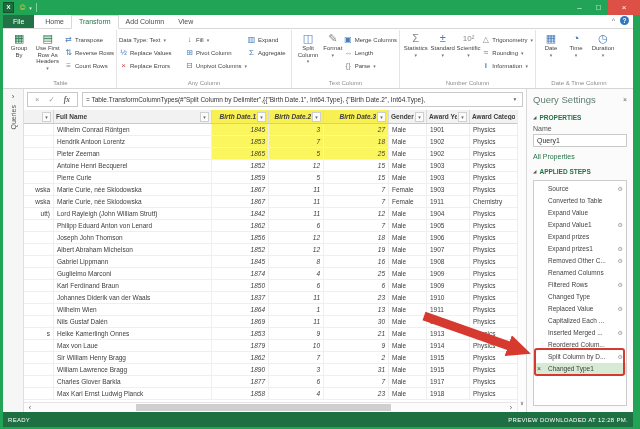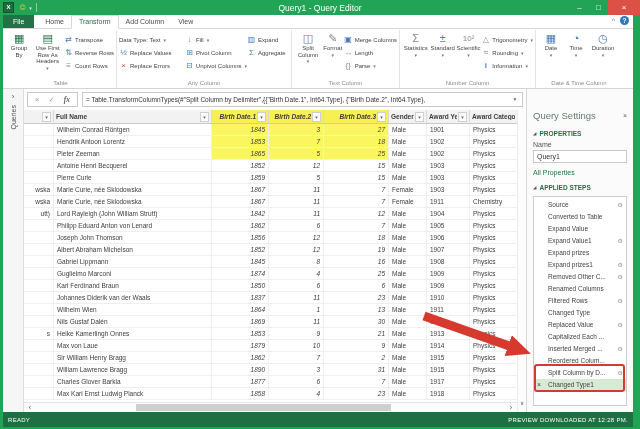--- a/index.html
+++ b/index.html
@@ -89,21 +89,21 @@
   .hscroll{height:9px;display:flex;align-items:center;background:#fcfcfc;border-top:1px solid #e6e6e6;
            position:relative;font-size:7px;color:#555;}
   .harrow{width:12px;text-align:center;line-height:9px;}
   .htrack{flex:1;height:9px;position:relative;background:#fcfcfc;}
   .hthumb{position:absolute;left:100px;width:255px;top:1px;height:7px;background:#cfcfcf;}
   .vscroll{width:8px;border-left:1px solid #ececec;background:#fdfdfd;position:relative;}
   .vdown{position:absolute;bottom:6px;left:0;right:0;text-align:center;font-size:5.5px;color:#555;}
   
   .panel{width:107px;background:#fbfbfb;border-left:1px solid #d9d9d9;display:flex;flex-direction:column;
          padding:5px 6px 6px;box-sizing:border-box;font-size:7px;}
-  .ptitle{font-size:9.5px;color:#5f7d6e;display:flex;align-items:center;margin-bottom:7px;margin-top:16px;}
+  .ptitle{font-size:9.5px;color:#5f7d6e;display:flex;align-items:center;margin-bottom:7px;}
   .ptxt{flex:1;}
   .pclose{color:#666;font-size:7px;}
   .sechead{color:#217346;font-weight:bold;font-size:6.5px;margin:2px 0 4px;display:flex;gap:3px;align-items:center;}
   .sectri{color:#555;font-size:4.5px;}
   .plabel{color:#555;margin:0 0 2px;}
   .pinput{border:1px solid #c9c9c9;background:#fff;height:11px;line-height:11px;padding:0 3px;
           color:#333;margin-bottom:6px;}
   .plink{color:#217346;margin-bottom:6px;}
   .stepsbox{border:1px solid #ccc;background:#fff;flex:1;margin-top:1px;position:relative;
             padding-top:2px;overflow:hidden;}
@@ -126,21 +126,20 @@
 </head>
 <body>
 
 <div class="frame">
 
   <div class="titlebar">
     <div class="appicon">X</div>
     <div class="smiley">☺</div>
     <div class="qatdd">▾</div>
     <div class="qatsep"></div>
-    <div class="wtitle">Query1 - Query Editor</div>
     <div class="wctrls">
       <div class="wbtn">–</div>
       <div class="wbtn">□</div>
       <div class="wbtn close">×</div>
     </div>
   </div>
 
   <div class="app">
 
     <div class="tabs">

